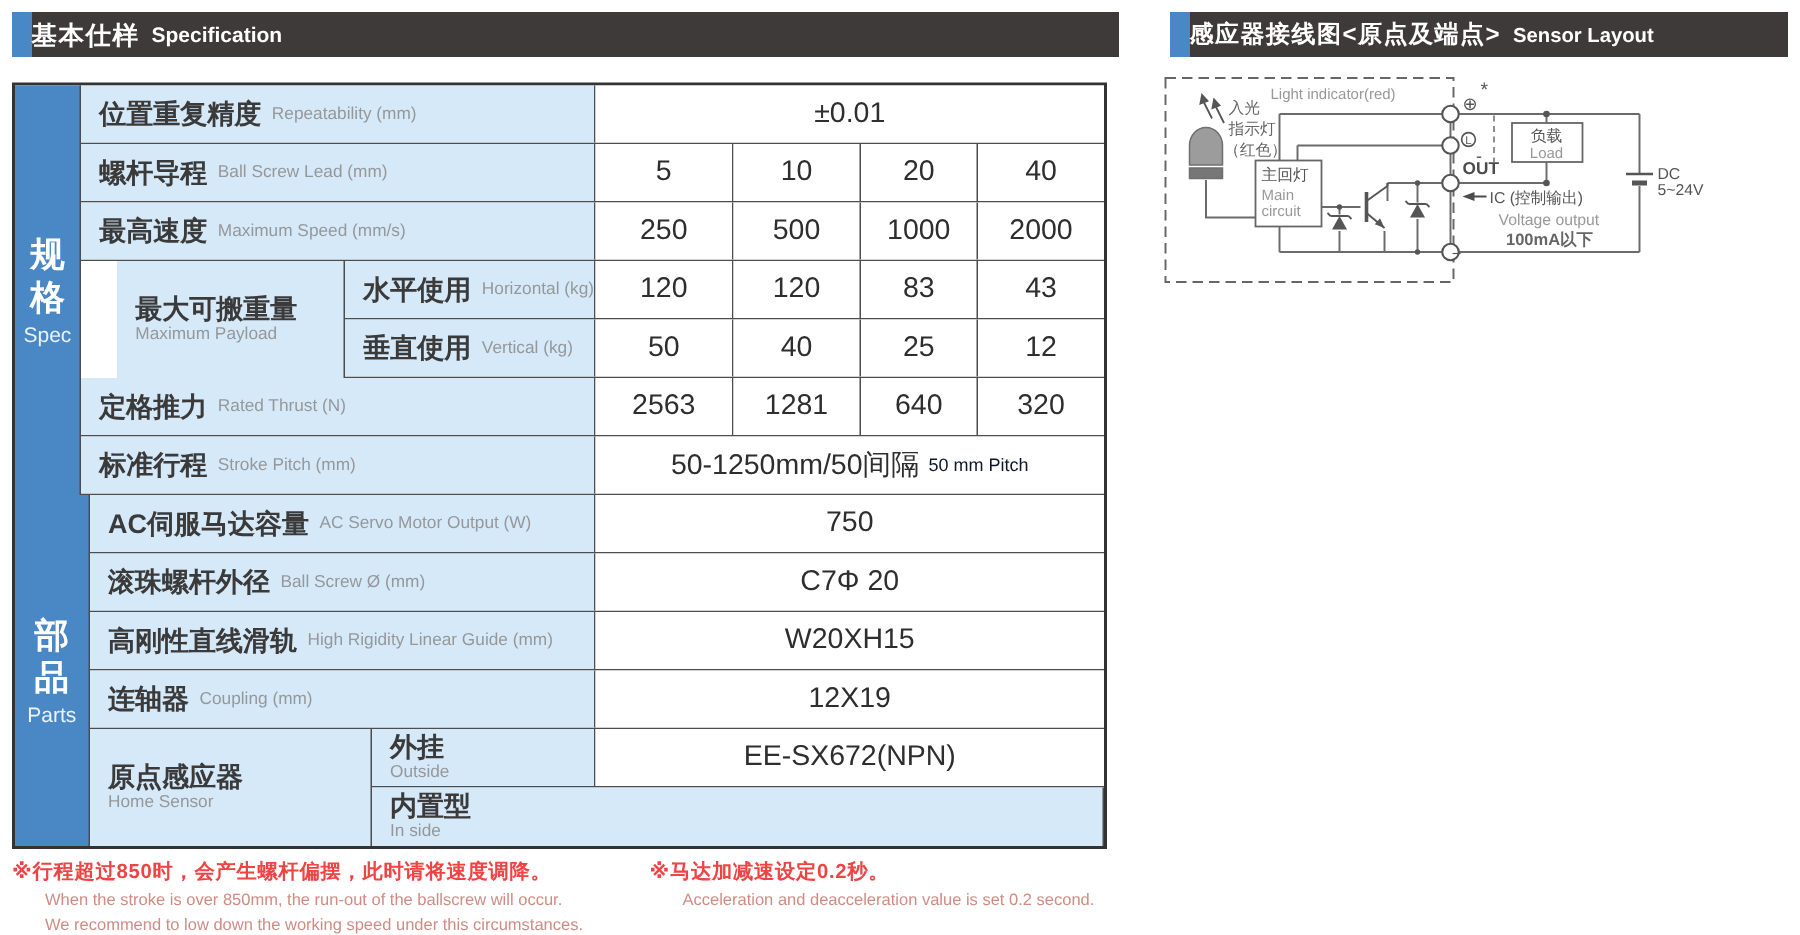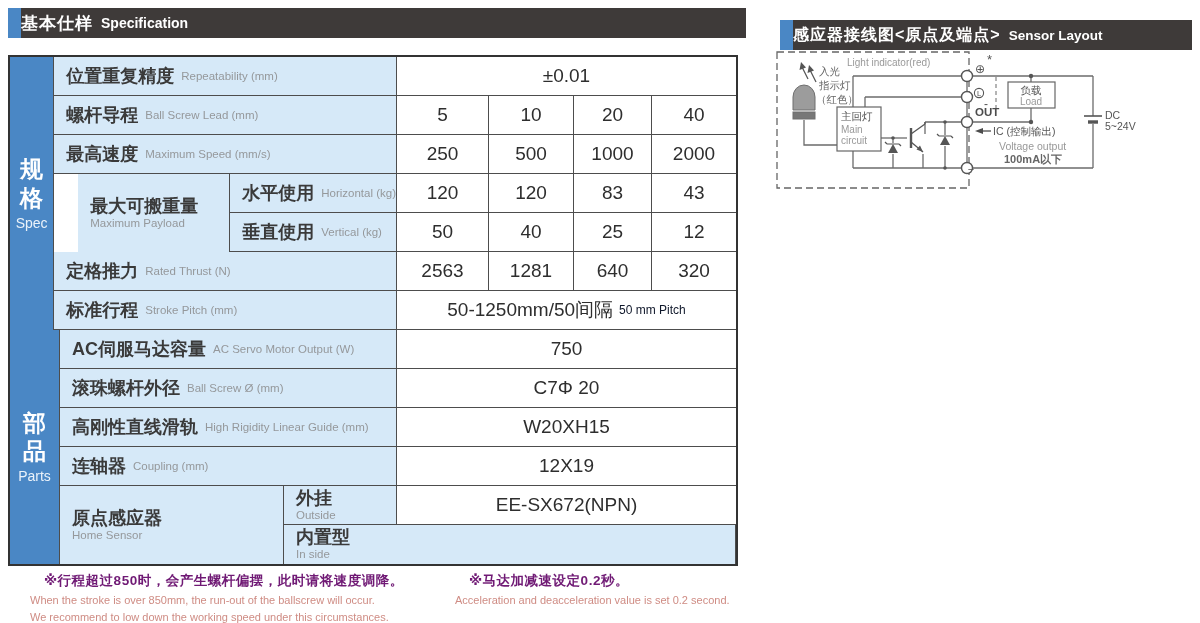--- a/index.html
+++ b/index.html
@@ -7,21 +7,21 @@
   body { font-family:"Liberation Sans","DejaVu Sans",sans-serif; }
   .page { position:relative; width:1200px; height:623px; background:#fff; overflow:hidden; }
 
   
   .hbar { position:absolute; height:30px; display:flex; align-items:stretch; }
   .hbar .accent { width:13px; background:#4a87c5; }
   .hbar .bar { flex:1; background:#3e3a39; display:flex; align-items:center; gap:8px; }
   .hbar .t-zh { color:#fff; font-size:17px; font-weight:700; letter-spacing:1px; }
   .hbar .t-en { color:#fff; font-size:14px; font-weight:700; }
   .hbar-left  { left:8px;  top:8px; width:738px; }
-  .hbar-right { left:780px; top:20px; width:412px; }
+  .hbar-right { left:780px; top:8px; width:412px; }
   .hbar-right .t-zh { font-size:16px; }
   .hbar-right .t-en { font-size:13.5px; }
 
   
   .spec-table { position:absolute; left:8px; top:55px; width:730px; border:2px solid #333;
                 background:#fff; color:#2e2e2e; }
   .sec-row { display:flex; }
   .sec-cell { width:50px; background:#4a87c5; border-right:1px solid #4d4d4d;
               display:flex; flex-direction:column; align-items:center; justify-content:center; gap:2px; }
   .sec-cell .ch { color:#fff; font-size:23px; font-weight:700; line-height:1.15; }
@@ -33,32 +33,32 @@
   .tgroup .gcol { flex:1; display:flex; flex-direction:column; }
 
   .lbl { flex:1; display:flex; align-items:center; padding-left:12px; gap:7px;
          border-right:1px solid #4d4d4d; background:#d6e9f8; overflow:hidden; white-space:nowrap; }
   .lbl .zh { font-size:18px; color:#3a3a3a; font-weight:600; }
   .lbl .en { font-size:11.5px; color:#95989b; }
   .lbl.stack { flex-direction:column; align-items:flex-start; justify-content:center; gap:0; }
   .lbl.stack .zh { line-height:1.1; }
   .lbl.stack .en { line-height:1.1; }
   .mainlbl { width:152px; flex:none;margin-left:24px; }
-  .sensorlbl { width:224px; flex:none; }
+  .sensorlbl { width:188px; flex:none; }
 
   .val { width:92px; flex:none; display:flex; align-items:center; justify-content:center;
          font-size:19px; color:#2e2e2e; border-right:1px solid #4d4d4d; background:#fff; }
   .val.c2 { width:85px; } .val.c3 { width:78px; } .val.c4 { width:84px; border-right:none; }
   .vspan { width:339px; flex:none; display:flex; align-items:center; justify-content:center;
            gap:6px; font-size:19px; color:#2e2e2e; background:#fff; }
   .vspan .sub { font-size:12px; color:#0f172a; }
 
   
   .note { position:absolute; top:572px; }
-  .note .nzh { color:#701a75; font-size:13.5px; font-weight:700; letter-spacing:0.5px;margin-left:36px; }
+  .note .nzh { color:#ef4444; font-size:13.5px; font-weight:700; letter-spacing:0.5px; }
   .note .nen { color:#cf8c84; font-size:11px; margin-left:22px; margin-top:3px; line-height:1.3; }
   .note-left { left:8px; width:412px; }
   .note-right { left:433px; width:320px; }
 
   
   .diagram { position:absolute; left:775px; top:48px; width:420px; height:152px; }
   .diagram text { font-family:"Liberation Sans","DejaVu Sans",sans-serif; }
 </style>
 </head>
 <body>

